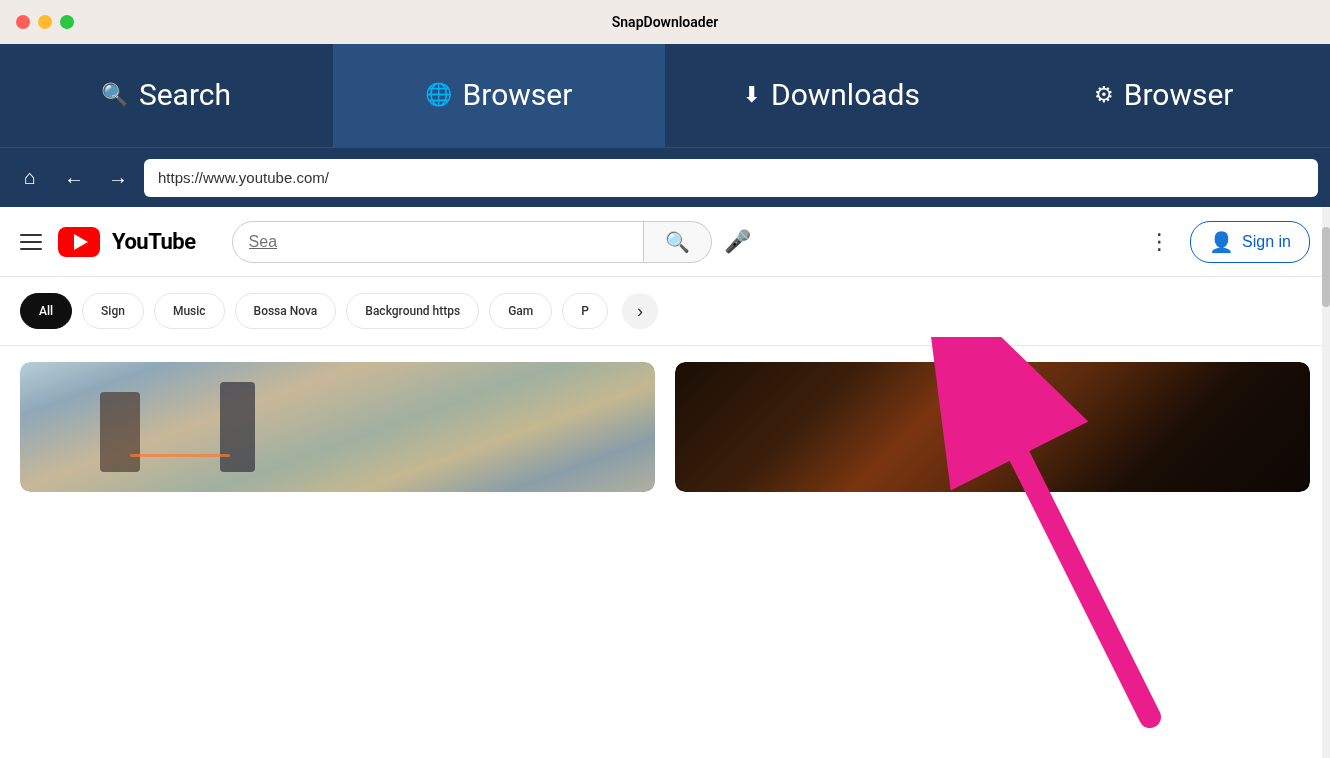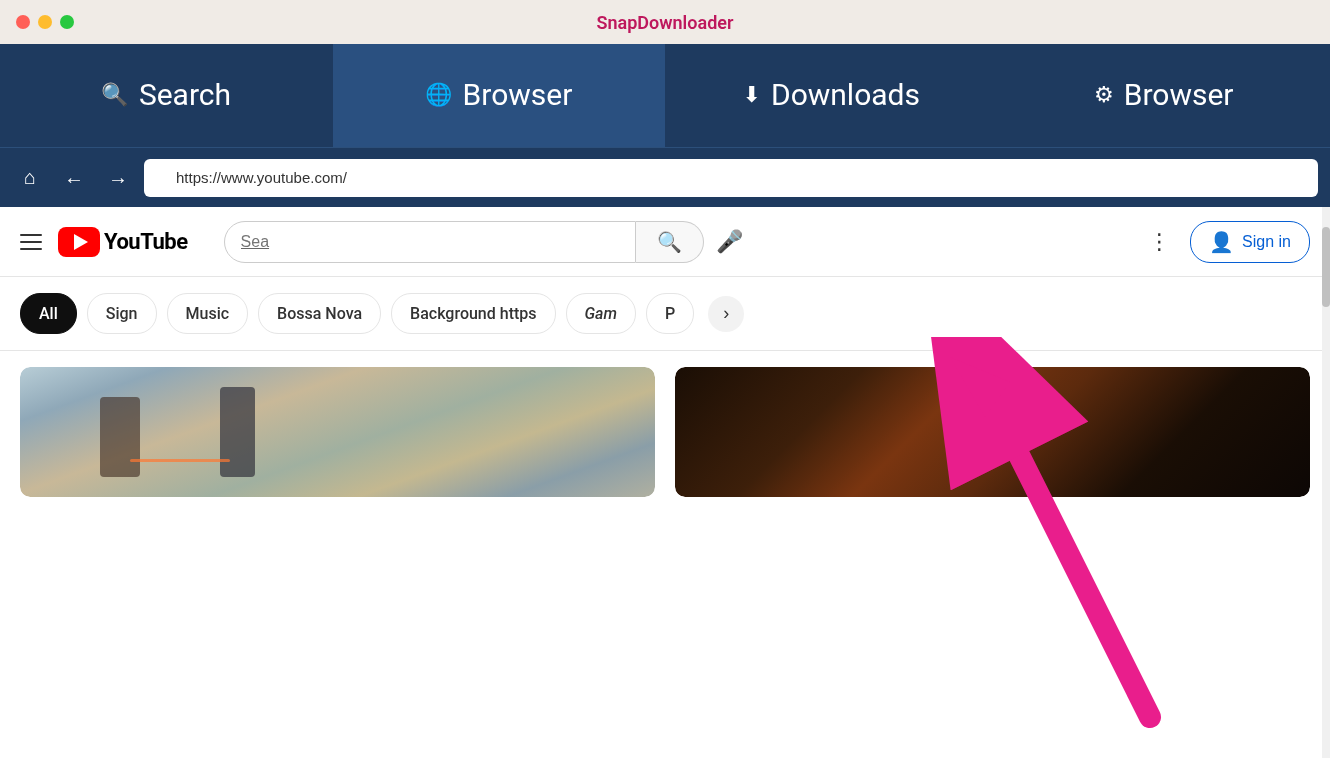--- a/index.html
+++ b/index.html
@@ -35,23 +35,23 @@
       width: 14px;
       height: 14px;
       border-radius: 50%;
     }
 
     .tl-red { background: #ff5f57; }
     .tl-yellow { background: #febc2e; }
     .tl-green { background: #28c840; }
 
     .app-title {
-      font-size: 18px;
+      font-size: 14px;
       font-weight: 600;
-      color: #be185d;
+      color: #000000;
     }
 
     
     .tab-bar {
       height: 103px;
       background: #1e3a5f;
       display: flex;
       align-items: stretch;
     }
 
@@ -105,21 +105,21 @@
       align-items: center;
       justify-content: center;
     }
 
     .url-bar {
       flex: 1;
       height: 38px;
       background: white;
       border-radius: 6px;
       border: none;
-      padding: 0 32px;
+      padding: 0 14px;
       font-size: 15px;
       color: #333;
       outline: none;
     }
 
     
     .browser-content {
       background: white;
       height: calc(758px - 44px - 103px - 60px);
       overflow: hidden;
@@ -149,21 +149,21 @@
     .hamburger-line {
       width: 22px;
       height: 2px;
       background: #333;
       border-radius: 1px;
     }
 
     .yt-logo {
       display: flex;
       align-items: center;
-      gap: 4px;
+      gap: 12px;
       text-decoration: none;
       margin-right: 20px;
     }
 
     .yt-play-icon {
       background: #ff0000;
       border-radius: 8px;
       width: 42px;
       height: 30px;
       display: flex;
@@ -265,21 +265,21 @@
       display: flex;
       gap: 10px;
       align-items: center;
       overflow: hidden;
       border-bottom: 1px solid #e5e5e5;
     }
 
     .chip {
       padding: 10px 18px;
       border-radius: 20px;
-      font-size: 16px;
+      font-size: 12px;
       cursor: pointer;
       white-space: nowrap;
       border: 1px solid #e5e5e5;
       background: white;
       color: #333;
       font-weight: 500;
     }
 
     .chip.active {
       background: #0f0f0f;
@@ -453,21 +453,21 @@
     </div>
     <div class="chip">
       <span>Music</span>
     </div>
     <div class="chip">
       <span>Bossa Nova</span>
     </div>
     <div class="chip">
       <span>Background https</span>
     </div>
-    <div class="chip" style="max-width:80px; overflow:hidden;font-style:italic;">
+    <div class="chip" style="max-width:80px; overflow:hidden;">
       <span>Gam</span>
     </div>
     <div class="chip" style="max-width:50px; overflow:hidden;">
       <span>P</span>
     </div>
     <button class="chip-arrow">
       <span>›</span>
     </button>
   </div>
 

